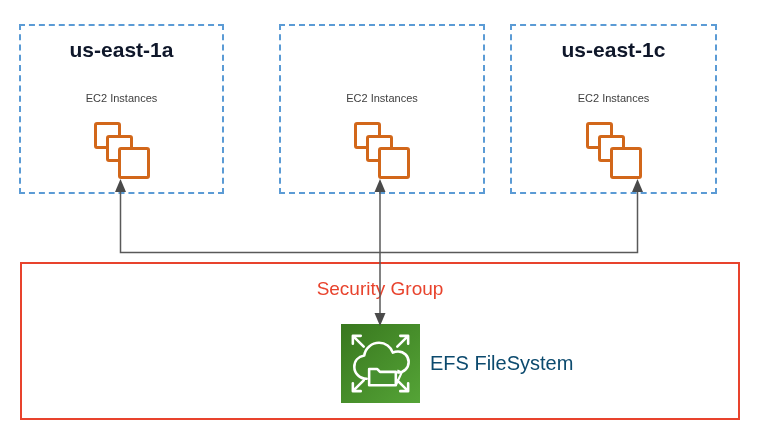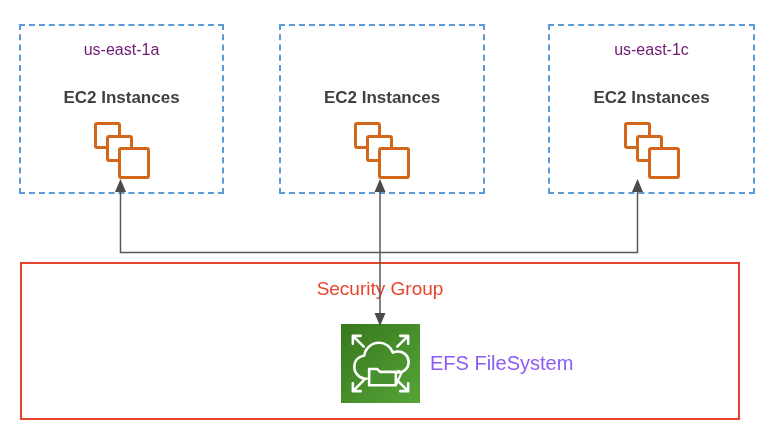--- a/index.html
+++ b/index.html
@@ -7,28 +7,28 @@
     width:774px;height:430px;position:relative;overflow:hidden;
     background:#ffffff;font-family:"Liberation Sans",sans-serif;
   }
   
   .zone{
     position:absolute;top:24px;height:170px;box-sizing:border-box;
     border:2px dashed #5B9BD5;background:#ffffff;
   }
   .zone1{left:19px;width:205px;}
   .zone2{left:279px;width:206px;}
-  .zone3{left:548px;width:207px;}
+  .zone3{left:510px;width:207px;}
   .zone-title{
     position:absolute;top:12px;left:0;right:0;text-align:center;
-    font-size:16px;line-height:24px;color:#701a75;
+    font-size:21px;line-height:24px;color:#0f172a;font-weight:bold;
   }
   .zone-label{
     position:absolute;top:60px;left:0;right:0;text-align:center;
-    font-size:17px;line-height:24px;color:#404040;font-weight:bold;
+    font-size:11px;line-height:24px;color:#404040;
   }
   
   .ec2-cluster{
     position:absolute;top:96px;left:50%;margin-left:-28px;
     width:57px;height:58px;
   }
   .ec2-sq{
     position:absolute;box-sizing:border-box;background:#ffffff;
     border:3px solid #D2671A;border-radius:3px;
   }
@@ -41,21 +41,21 @@
     box-sizing:border-box;border:2px solid #E8432D;background:#ffffff;
   }
   .sg-label{
     position:absolute;left:280px;top:277px;width:200px;text-align:center;
     font-size:19px;line-height:24px;color:#E8432D;
   }
   
   .efs-icon{position:absolute;left:341px;top:324px;width:79px;height:79px;}
   .efs-label{
     position:absolute;left:430px;top:351px;
-    font-size:20px;line-height:24px;color:#8b5cf6;
+    font-size:20px;line-height:24px;color:#0c4a6e;
   }
   
   .connectors{
     position:absolute;left:0;top:0;width:774px;height:430px;
     z-index:10;pointer-events:none;
   }
 </style>
 </head>
 <body>
 

